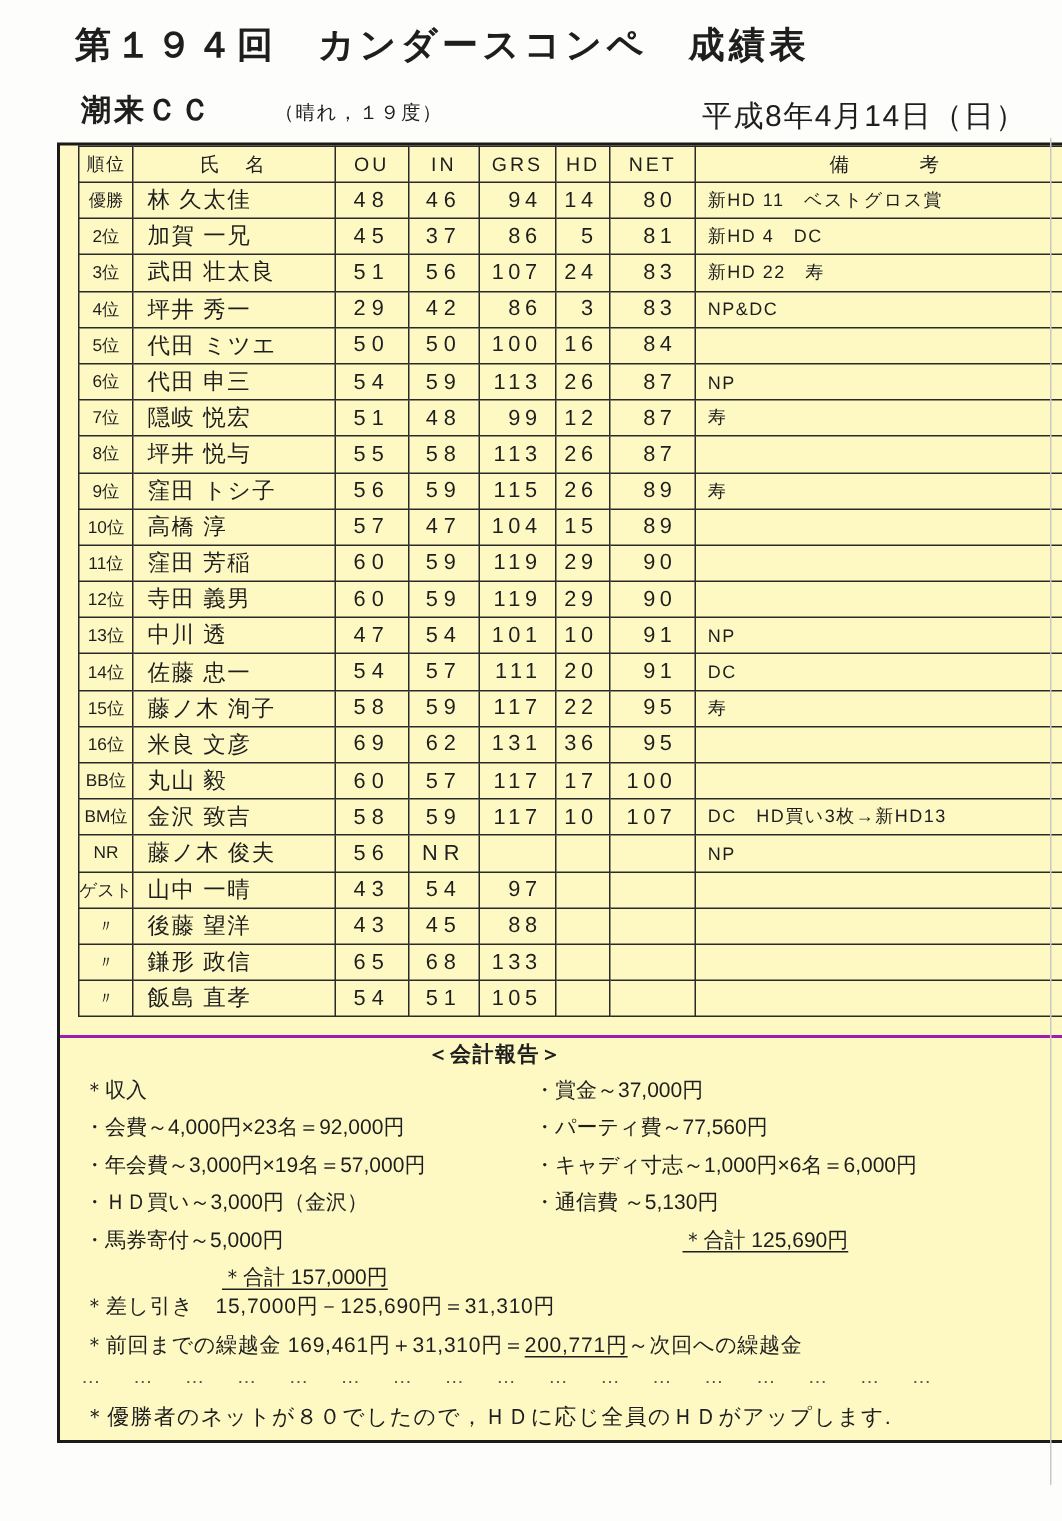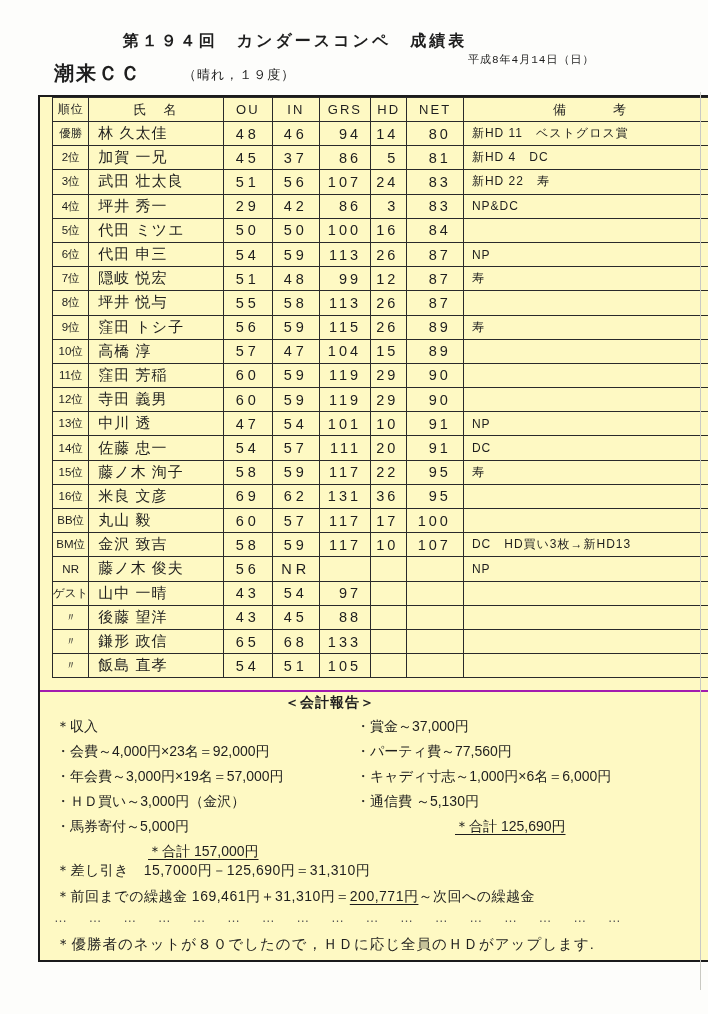--- a/index.html
+++ b/index.html
@@ -1,23 +1,23 @@
 <!DOCTYPE html>
 <html><head>
 <meta charset="utf-8">
 <style>
   html,body { margin:0; padding:0; }
   body { width:708px; height:1014px; background:#ffffff; font-family:"Liberation Sans", sans-serif; color:#1e1e1e; }
   .sheet { position:relative; width:708px; height:1014px; background:#fdfdfb; overflow:hidden; }
 
-  .title { position:absolute; top:31px; left:0; width:590px; text-align:center;
-           font-size:16px; font-weight:bold; letter-spacing:3px; }
+  .title { position:absolute; top:14px; left:0; width:590px; text-align:center;
+           font-size:24px; font-weight:bold; letter-spacing:3px; }
   .course { position:absolute; top:60px; left:54px; font-size:20px; font-weight:bold; letter-spacing:2px; }
   .weather { position:absolute; top:66px; left:183px; font-size:13px; letter-spacing:1px; }
-  .date { position:absolute; top:52px; left:468px; font-size:11px; letter-spacing:1px;font-family:Liberation Mono, monospace; }
+  .date { position:absolute; top:64px; left:468px; font-size:20px; letter-spacing:1px; }
 
   .box { position:absolute; top:95px; left:38px; width:682px; height:867px;
          border:2px solid #1b1b1b; box-sizing:border-box; background:#fef9c3;padding-left:12px; }
 
   table.grid { border-collapse:collapse; width:100%; table-layout:fixed; }
   .grid th, .grid td { border:1.5px solid #2a2a2a; padding:0; overflow:hidden;
                        white-space:nowrap; font-weight:normal; }
   .grid th { height:23px; font-size:13px; text-align:center; letter-spacing:2px; }
   .grid td { height:23.2px; }
   .grid th.c0 { font-size:12px; letter-spacing:1px; }

